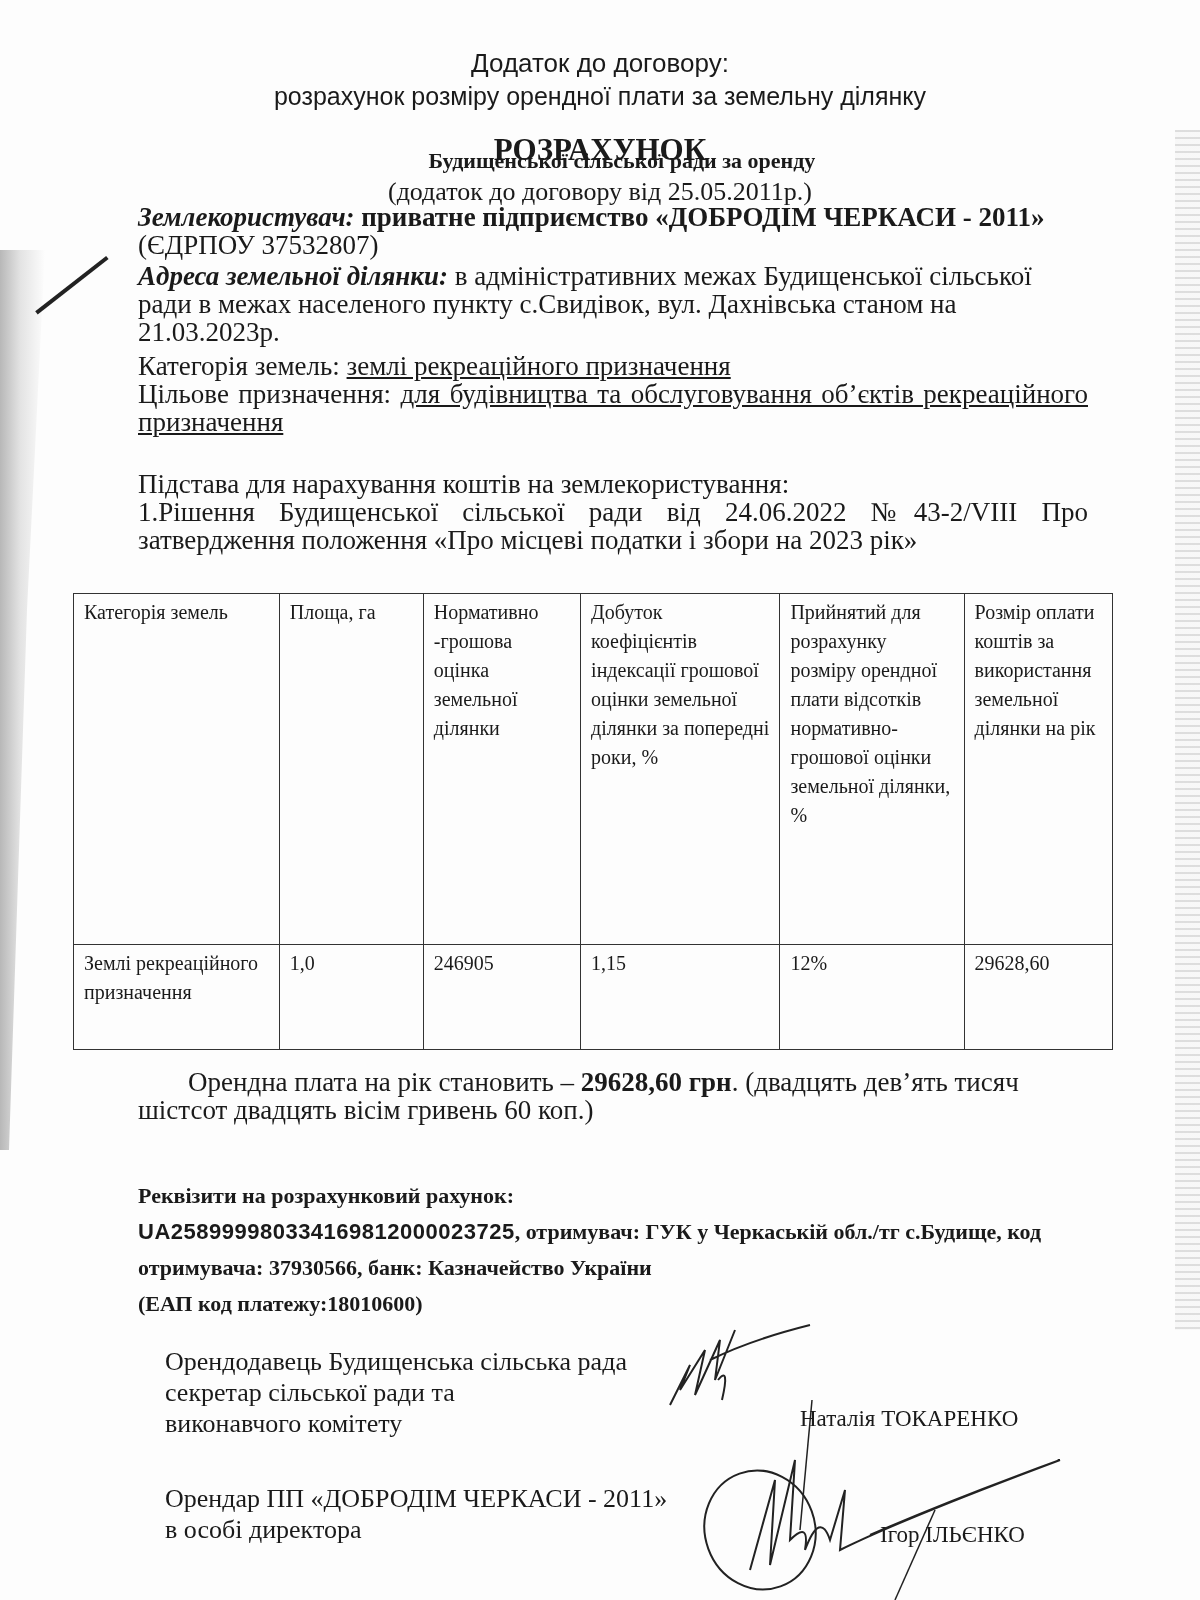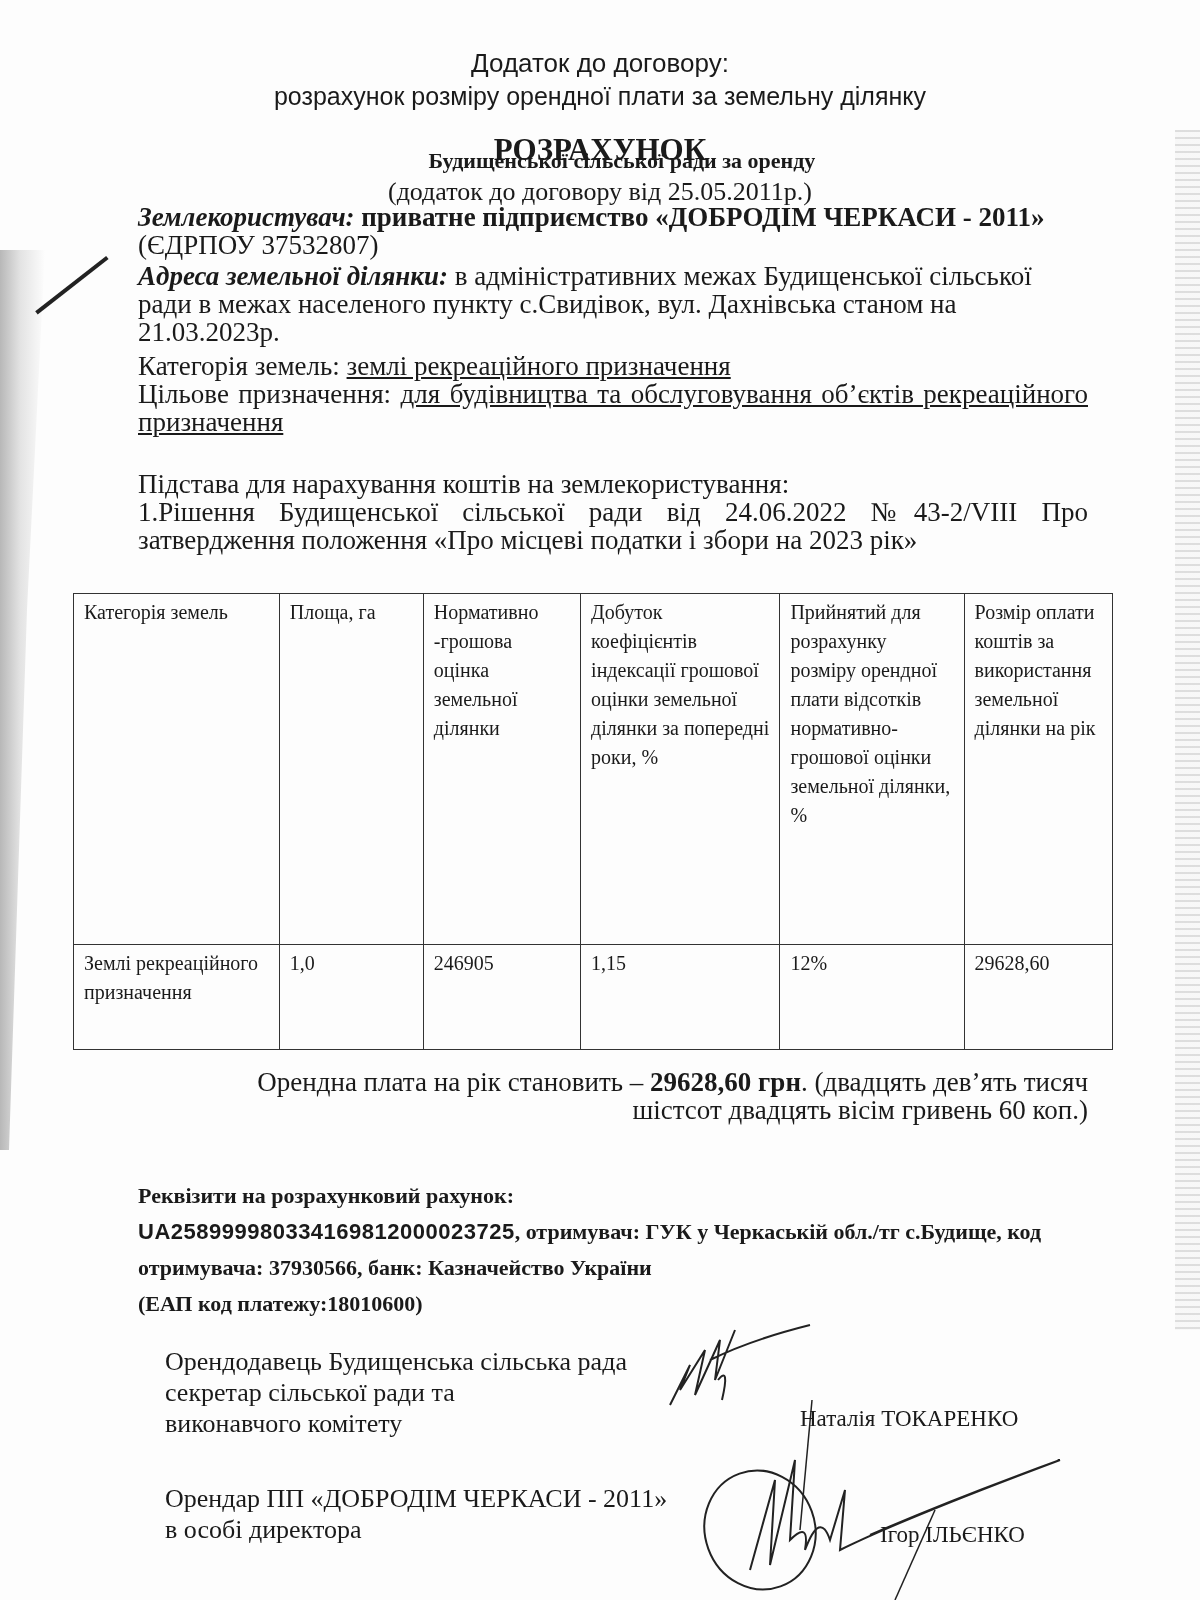--- a/index.html
+++ b/index.html
@@ -43,21 +43,21 @@
     border-collapse: collapse; font-size: 20px; line-height: 29px;
   }
   table.calc th, table.calc td {
     border: 1.5px solid #333; vertical-align: top; text-align: left;
     padding: 4px 8px 6px 10px; font-weight: normal;
   }
   table.calc th { height: 340px; }
   table.calc td { height: 94px; }
   .c1 { width: 190px; } .c2 { width: 128px; } .c3 { width: 140px; }
   .c4 { width: 184px; } .c5 { width: 168px; } .c6 { width: 130px; }
-  .b-rent { top: 1068px; left: 138px; text-indent: 50px; width: 950px; text-align: right; }
+  .b-rent { top: 1068px; left: 138px; text-indent: 50px; width: 950px; }
   .b-req { top: 1178px; font-weight: bold; font-size: 22px; line-height: 36px; }
   .iban { font-family: "Liberation Sans", "DejaVu Sans", sans-serif; font-weight: bold; font-size: 22px; letter-spacing: 0.5px; }
   .sig-block { position: absolute; left: 165px; font-size: 26px; line-height: 31px; }
   .s1 { top: 1346px; }
   .s2 { top: 1483px; }
   .sig-name { position: absolute; font-size: 23px; }
   .n1 { left: 800px; top: 1406px; }
   .n2 { left: 880px; top: 1522px; text-align: right; }
   svg.sig { position: absolute; overflow: visible; }
 </style>

